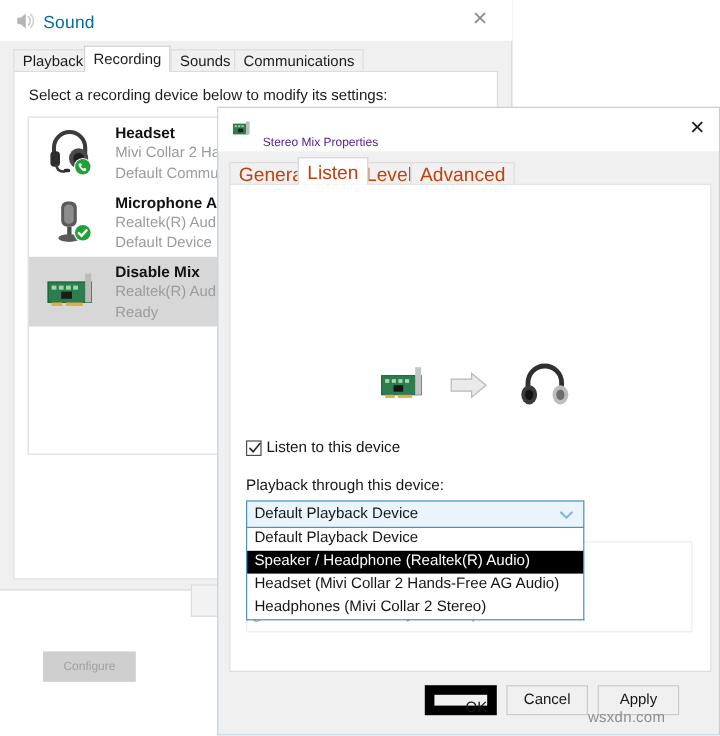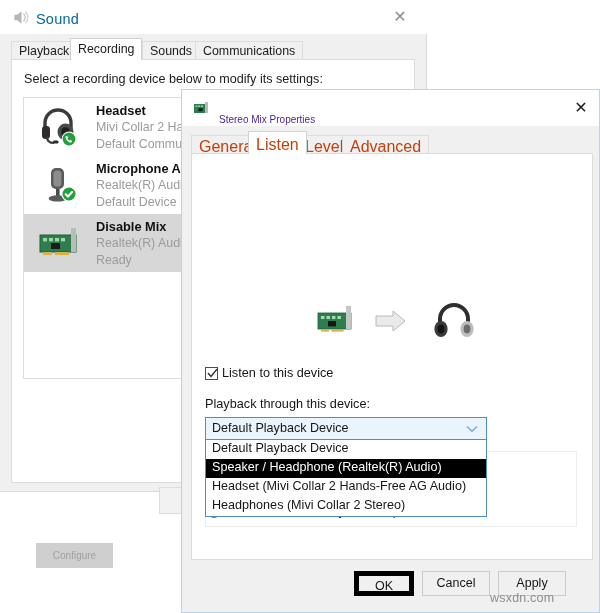--- a/index.html
+++ b/index.html
@@ -195,21 +195,21 @@
     position: absolute; left: 17px; top: 0;
     font-size: 12.7px; color: #161616; white-space: nowrap;
   }
 
   #props-buttons { position: absolute; left: 0; top: 478px; width: 419px; height: 36px; }
   .pbtn {
     position: absolute; top: 3px; height: 25px;
     background: #f0f0f0; border: 1px solid #cacaca;
     font-size: 12.5px; color: #161616; text-align: center; line-height: 23px;
   }
-  .pbtn.focus { border: 5px solid #000000; line-height: 21px; }
+  .pbtn.focus { border: 8px solid #000000; line-height: 21px; text-align: right; }
   #watermark {
     position: absolute; left: 490px; top: 591px;
     font-size: 12.5px; color: #8e8e8e; letter-spacing: .2px; text-align: right;
   }
 </style>
 </head>
 <body>
 
 <div id="screen">
 

